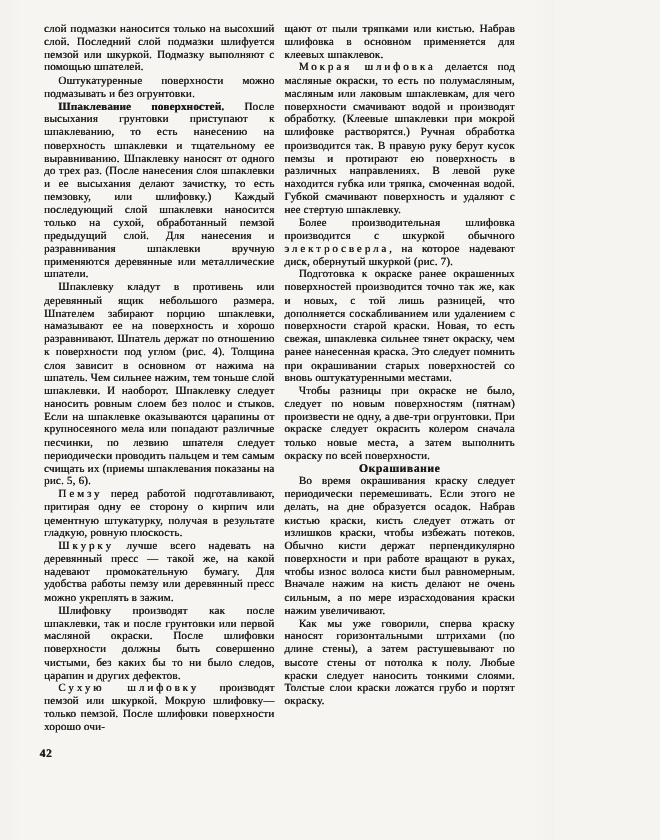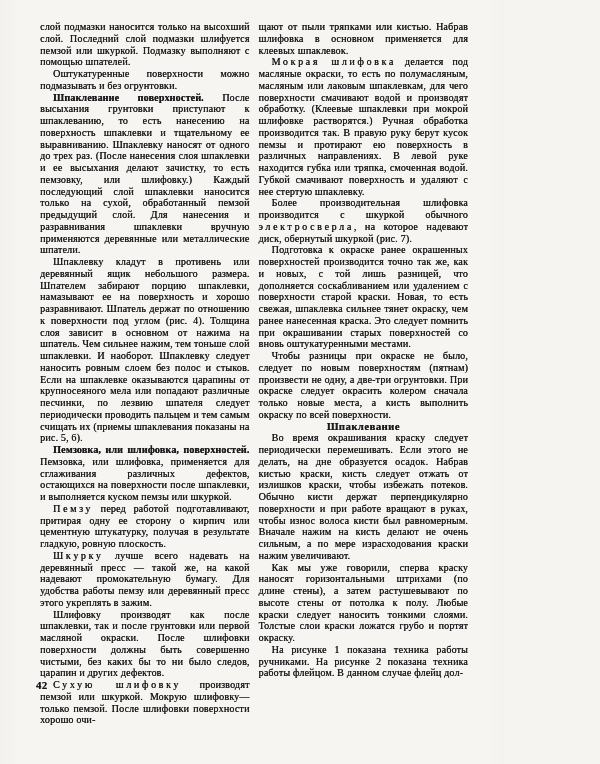--- a/index.html
+++ b/index.html
@@ -66,32 +66,30 @@
 </head>
 <body>
 
 <div class="page">
   <div class="columns">
     <div class="col" id="col-left">
         <p class=""><span class="seg-normal">слой подмазки наносится только на высохший слой. Последний слой подмазки шлифуется пемзой или шкуркой. Подмазку выполняют с помощью шпателей.</span></p>
         <p class="indent"><span class="seg-normal">Оштукатуренные поверхности можно подмазывать и без огрунтовки.</span></p>
         <p class="indent"><span class="seg-bold">Шпаклевание поверхностей.</span><span class="seg-normal"> После высыхания грунтовки приступают к шпаклеванию, то есть нанесению на поверхность шпаклевки и тщательному ее выравниванию. Шпаклевку наносят от одного до трех раз. (После нанесения слоя шпаклевки и ее высыхания делают зачистку, то есть пемзовку, или шлифовку.) Каждый последующий слой шпаклевки наносится только на сухой, обработанный пемзой предыдущий слой. Для нанесения и разравнивания шпаклевки вручную применяются деревянные или металлические шпатели.</span></p>
         <p class="indent"><span class="seg-normal">Шпаклевку кладут в противень или деревянный ящик небольшого размера. Шпателем забирают порцию шпаклевки, намазывают ее на поверхность и хорошо разравнивают. Шпатель держат по отношению к поверхности под углом (рис. 4). Толщина слоя зависит в основном от нажима на шпатель. Чем сильнее нажим, тем тоньше слой шпаклевки. И наоборот. Шпаклевку следует наносить ровным слоем без полос и стыков. Если на шпаклевке оказываются царапины от крупносеяного мела или попадают различные песчинки, по лезвию шпателя следует периодически проводить пальцем и тем самым счищать их (приемы шпаклевания показаны на рис. 5, 6).</span></p>
-        <p class="indent"><span class="seg-bold">Пемзовка, или шлифовка, поверхностей.</span><span class="seg-normal"> Пемзовка, или шлифовка, применяется для сглаживания различных дефектов, остающихся на поверхности после шпаклевки, и выполняется куском пемзы или шкуркой.</span></p>
         <p class="indent"><span class="seg-spaced">Пемзу</span><span class="seg-normal"> перед работой подготавливают, притирая одну ее сторону о кирпич или цементную штукатурку, получая в результате гладкую, ровную плоскость.</span></p>
-        <p class="indent"><span class="seg-spaced">Шкурку</span><span class="seg-normal"> лучше всего надевать на деревянный пресс — такой же, на какой надевают промокательную бумагу. Для удобства работы пемзу или деревянный пресс этого укреплять в зажим.</span></p>
+        <p class="indent"><span class="seg-spaced">Шкурку</span><span class="seg-normal"> лучше всего надевать на деревянный пресс — такой же, на какой надевают промокательную бумагу. Для удобства работы пемзу или деревянный пресс можно укреплять в зажим.</span></p>
         <p class="indent"><span class="seg-normal">Шлифовку производят как после шпаклевки, так и после грунтовки или первой масляной окраски. После шлифовки поверхности должны быть совершенно чистыми, без каких бы то ни было следов, царапин и других дефектов.</span></p>
         <p class="indent"><span class="seg-spaced">Сухую шлифовку</span><span class="seg-normal"> производят пемзой или шкуркой. Мокрую шлифовку—только пемзой. После шлифовки поверхности хорошо очи-</span></p>
       </div>
     <div class="col" id="col-right">
         <p class=""><span class="seg-normal">щают от пыли тряпками или кистью. Набрав шлифовка в основном применяется для клеевых шпаклевок.</span></p>
         <p class="indent"><span class="seg-spaced">Мокрая шлифовка</span><span class="seg-normal"> делается под масляные окраски, то есть по полумасляным, масляным или лаковым шпаклевкам, для чего поверхности смачивают водой и производят обработку. (Клеевые шпаклевки при мокрой шлифовке растворятся.) Ручная обработка производится так. В правую руку берут кусок пемзы и протирают ею поверхность в различных направлениях. В левой руке находится губка или тряпка, смоченная водой. Губкой смачивают поверхность и удаляют с нее стертую шпаклевку.</span></p>
         <p class="indent"><span class="seg-normal">Более производительная шлифовка производится с шкуркой обычного </span><span class="seg-spaced">электросверла</span><span class="seg-normal">, на которое надевают диск, обернутый шкуркой (рис. 7).</span></p>
         <p class="indent"><span class="seg-normal">Подготовка к окраске ранее окрашенных поверхностей производится точно так же, как и новых, с той лишь разницей, что дополняется соскабливанием или удалением с поверхности старой краски. Новая, то есть свежая, шпаклевка сильнее тянет окраску, чем ранее нанесенная краска. Это следует помнить при окрашивании старых поверхностей со вновь оштукатуренными местами.</span></p>
-        <p class="indent"><span class="seg-normal">Чтобы разницы при окраске не было, следует по новым поверхностям (пятнам) произвести не одну, а две-три огрунтовки. При окраске следует окрасить колером сначала только новые места, а кисть выполнить окраску по всей поверхности.</span></p>
-        <p class="heading">Шпаклевание</p>
+        <p class="indent"><span class="seg-normal">Чтобы разницы при окраске не было, следует по новым поверхностям (пятнам) произвести не одну, а две-три огрунтовки. При окраске следует окрасить колером сначала только новые места, а затем выполнить окраску по всей поверхности.</span></p>
+        <p class="heading">Окрашивание</p>
         <p class="indent"><span class="seg-normal">Во время окрашивания краску следует периодически перемешивать. Если этого не делать, на дне образуется осадок. Набрав кистью краски, кисть следует отжать от излишков краски, чтобы избежать потеков. Обычно кисти держат перпендикулярно поверхности и при работе вращают в руках, чтобы износ волоса кисти был равномерным. Вначале нажим на кисть делают не очень сильным, а по мере израсходования краски нажим увеличивают.</span></p>
         <p class="indent"><span class="seg-normal">Как мы уже говорили, сперва краску наносят горизонтальными штрихами (по длине стены), а затем растушевывают по высоте стены от потолка к полу. Любые краски следует наносить тонкими слоями. Толстые слои краски ложатся грубо и портят окраску.</span></p>
-        <p class="indent"><span class="seg-normal">На рисунке 1 показана техника работы ручниками. На рисунке 2 показана техника работы флейцом. В данном случае флейц дол-</span></p>
       </div>
   </div>
   <div class="page-number">42</div>
 </div>
 
 </body></html>

